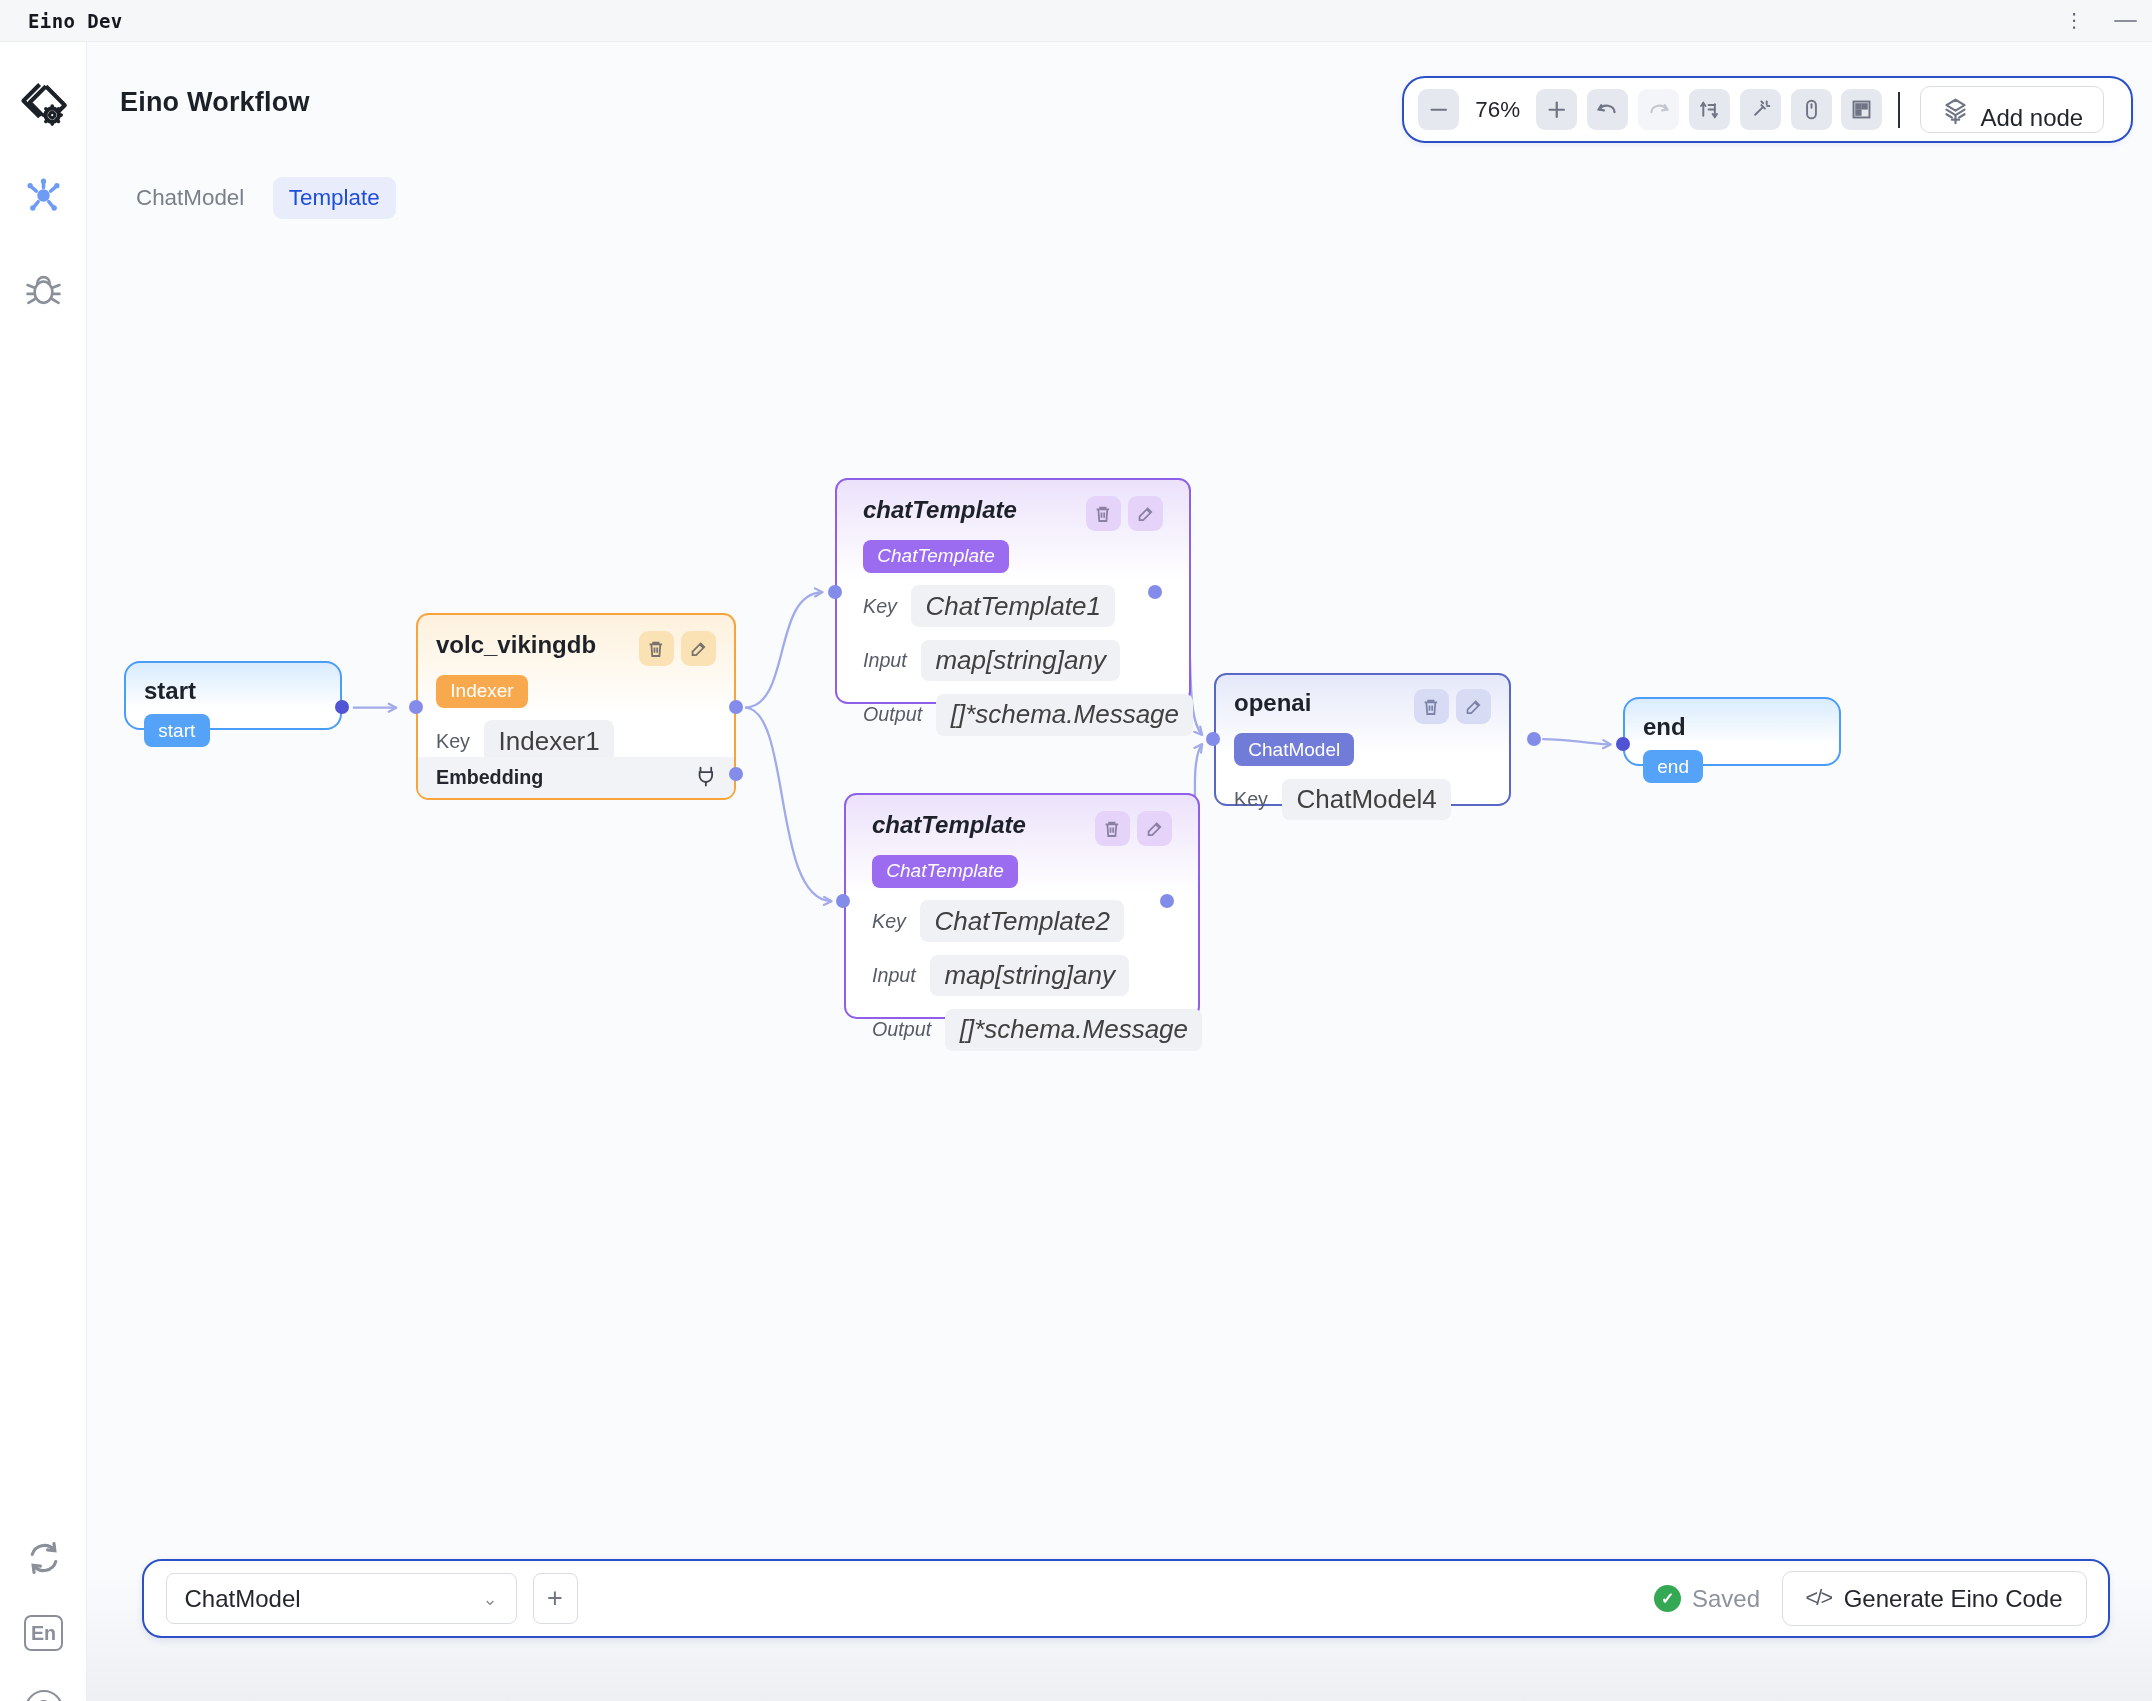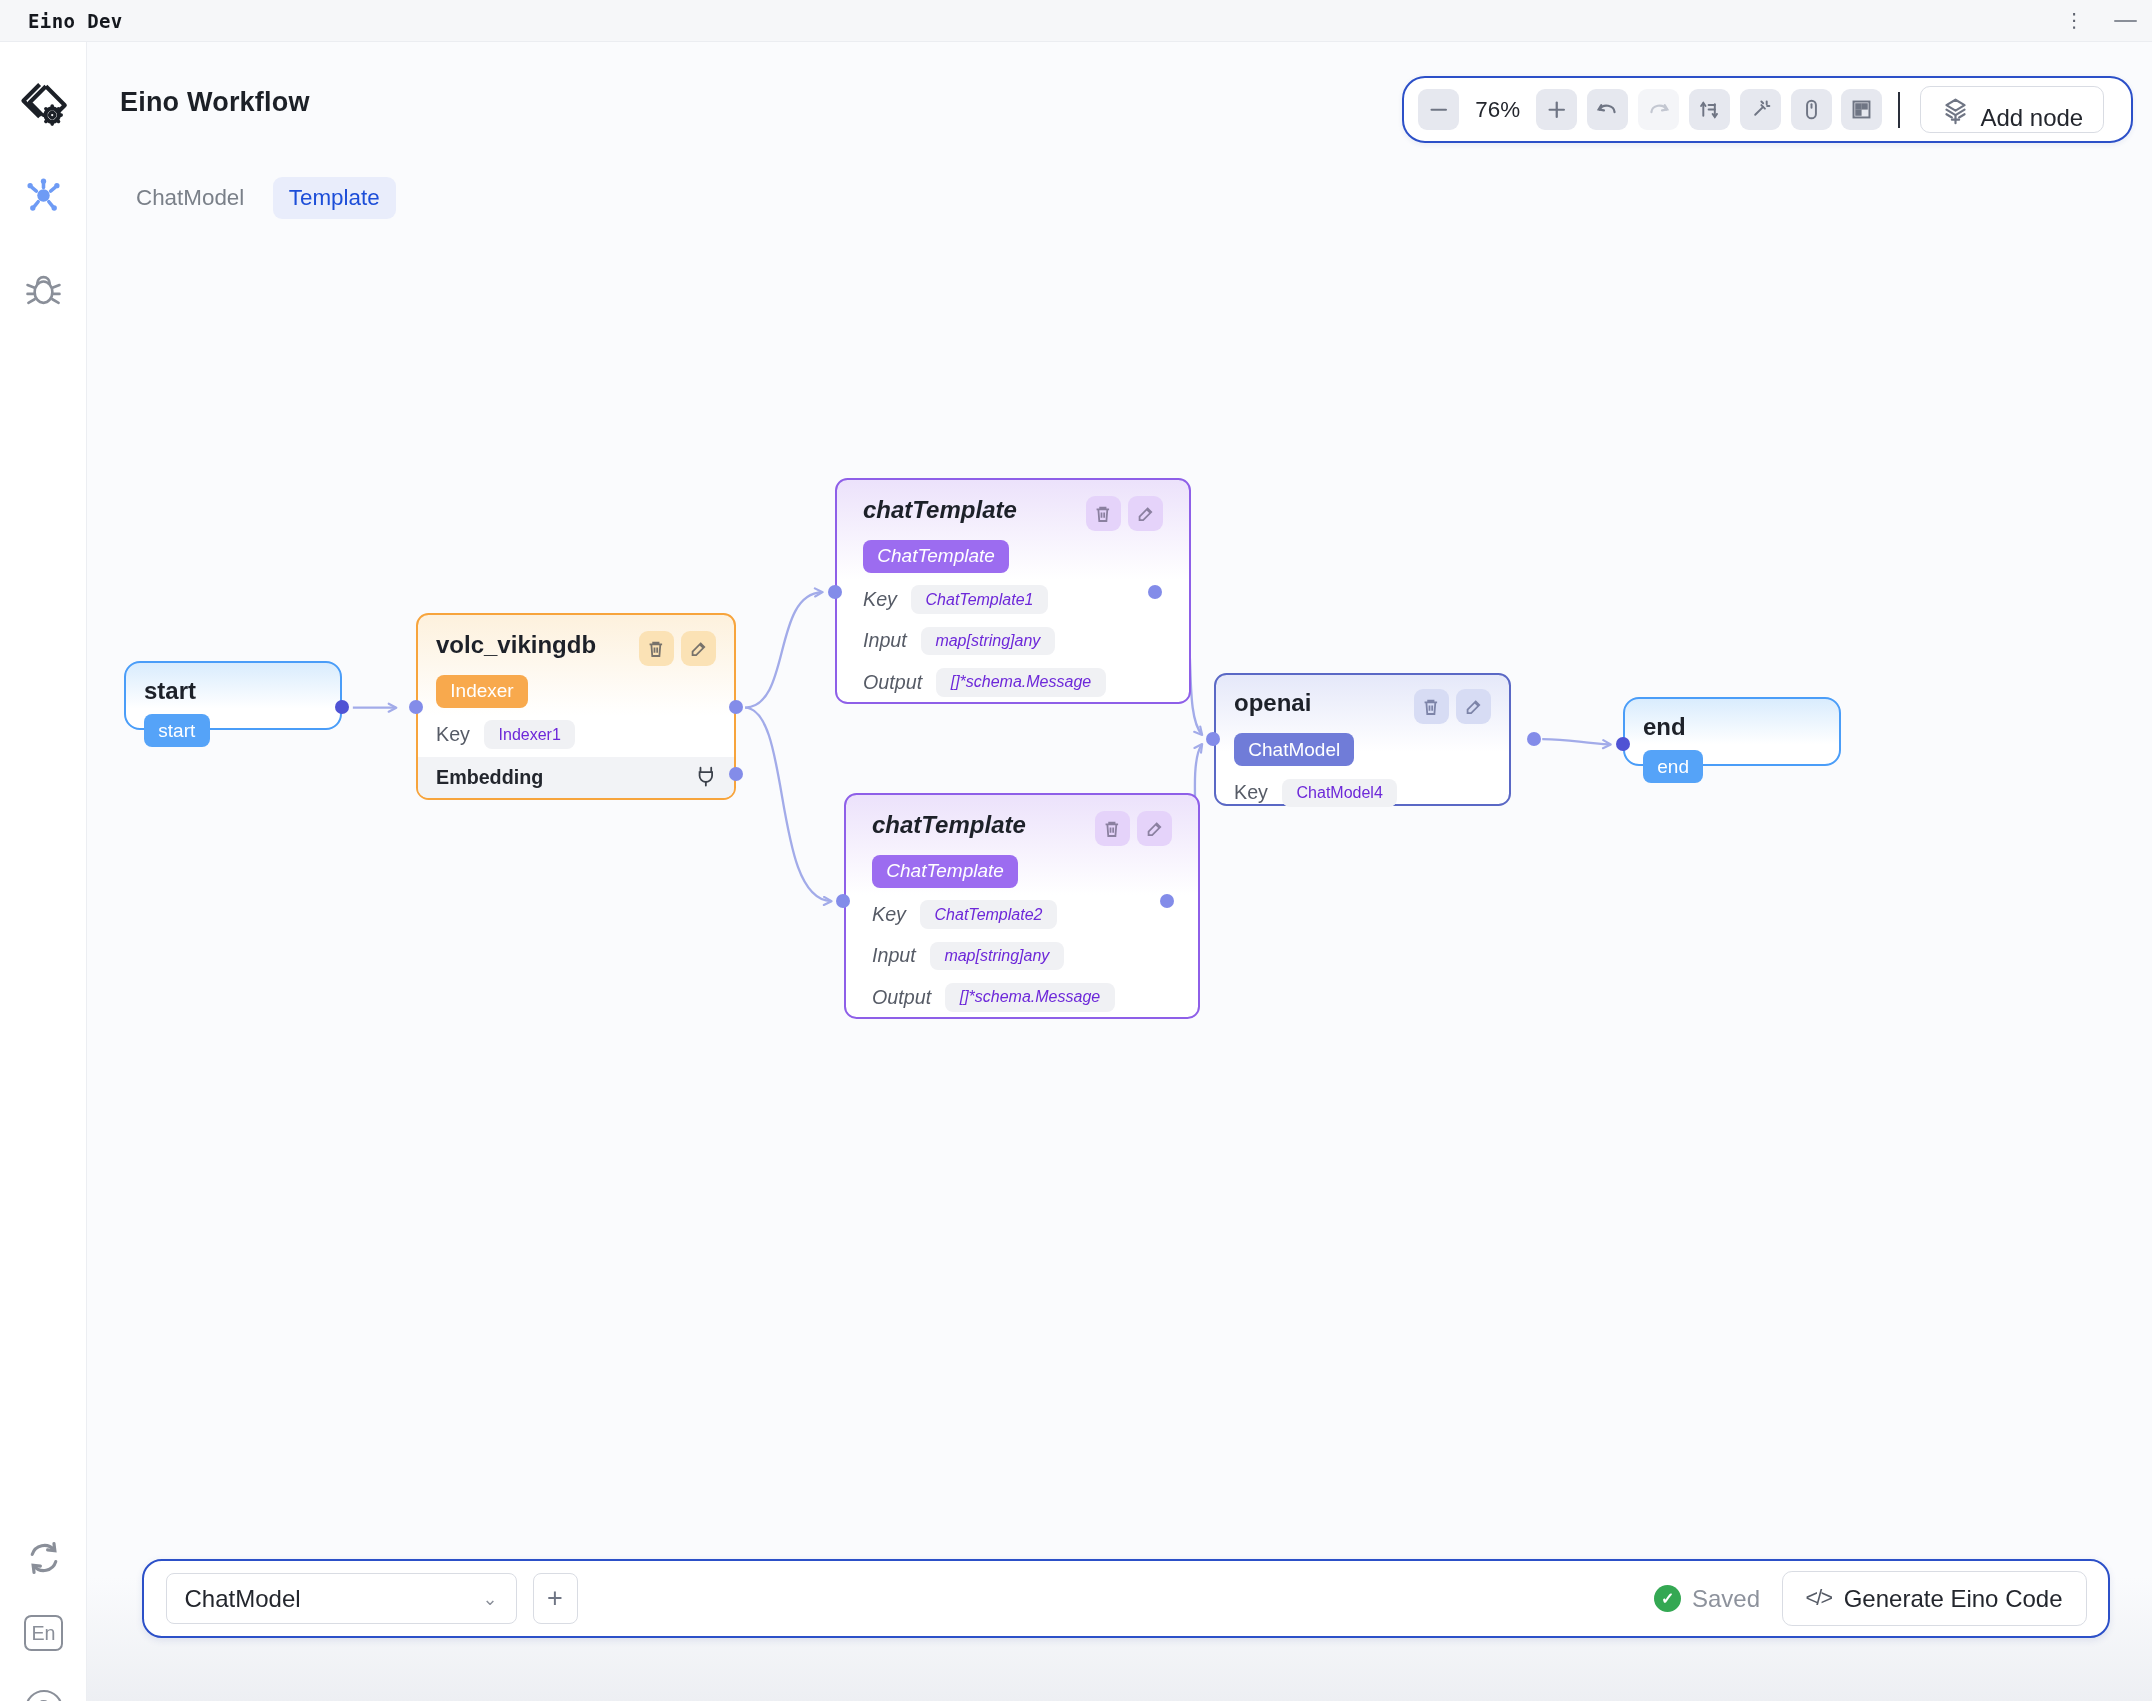--- a/index.html
+++ b/index.html
@@ -45,21 +45,21 @@
   
   .edges { position:absolute; left:0; top:0; z-index:5; pointer-events:none; }
   .node { position:absolute; z-index:10; border-radius:12.5px; }
   .node .title-row { display:flex; align-items:flex-start; justify-content:space-between; }
   .node-title { font-size:24px; font-weight:bold; color:#1d2129; }
   .node-actions { display:flex; gap:7.2px; }
   .act-btn { width:35px; height:35px; border-radius:9px; display:flex; align-items:center; justify-content:center; cursor:pointer; }
   .badge { display:inline-block; border-radius:8px; padding:5.4px 14.3px; font-size:19px; color:#ffffff; margin-top:9px; }
   .kv-row { display:flex; align-items:center; gap:14.3px; margin-top:12.5px; }
   .kv-label { font-size:19.7px; color:#565b66; }
-  .kv-chip { background:#f0f1f4; border-radius:8px; padding:5.4px 14.3px; font-size:16px; color:#6d28d9; }
+  .kv-chip { background:#f0f1f4; border-radius:8px; padding:5.4px 14.3px; font-size:26px; color:#404040; }
 
   .node-start, .node-end { width:218px; height:69px; border:2.2px solid #4a9df8; border-radius:16px;
     background:linear-gradient(180deg,#d9ecfd 0%, #ffffff 70%); padding:14.3px 18px; }
   .badge-blue { background:#55a3f8; }
 
   .node-volc { width:320px; height:187px; border:2.2px solid #f7a43c; border-radius:12.5px;
     background:linear-gradient(180deg,#fdf1dd 0%, #ffffff 55%); padding:16px 0 0 0; }
   .node-volc .inner { padding:0 18px; }
   .act-orange { background:#fbe2b5; color:#77726b; }
   .badge-orange { background:#f8a94d; }
@@ -146,21 +146,21 @@
   </div>
   <div class="side-icon" style="top:1497px;">
     <svg class="ico" width="38" height="38" viewBox="0 0 42 42" fill="none" stroke="#8a8f99" stroke-width="3.5" stroke-linecap="round">
       <path d="M8 17 a14 14 0 0 1 24 -5"></path>
         <path d="M34 25 a14 14 0 0 1 -24 5"></path>
       <path d="M32 5 l1 8 l-8 -1" fill="none"></path>
         <path d="M10 37 l-1 -8 l8 1" fill="none"></path>
     </svg>
   </div>
   <div class="side-icon" style="top:1573px;">
-    <div style="width:39px;height:36px;border:2.7px solid #8a8f99;border-radius:7.2px;display:flex;align-items:center;justify-content:center;font-size:19.7px;font-weight:normal;color:#8a8f99;">En</div>
+    <div style="width:39px;height:36px;border:2.7px solid #8a8f99;border-radius:7.2px;display:flex;align-items:center;justify-content:center;font-size:19.7px;font-weight:bold;color:#8a8f99;">En</div>
   </div>
   <div class="side-icon" style="top:1648px;">
     <div style="width:38px;height:38px;border:2.7px solid #8a8f99;border-radius:50%;display:flex;align-items:center;justify-content:center;font-size:23px;font-weight:bold;color:#8a8f99;">?</div>
   </div>
 </div>
 
 <div class="app-logo">
   <svg width="54" height="56" viewBox="0 0 60 62" fill="none" stroke="#1c2027" stroke-width="4.5" stroke-linejoin="round">
     <path d="M24 6 L6 24 L24 42" fill="none"></path>
     <path d="M31 8 L52 29 L38 43" fill="none"></path>

